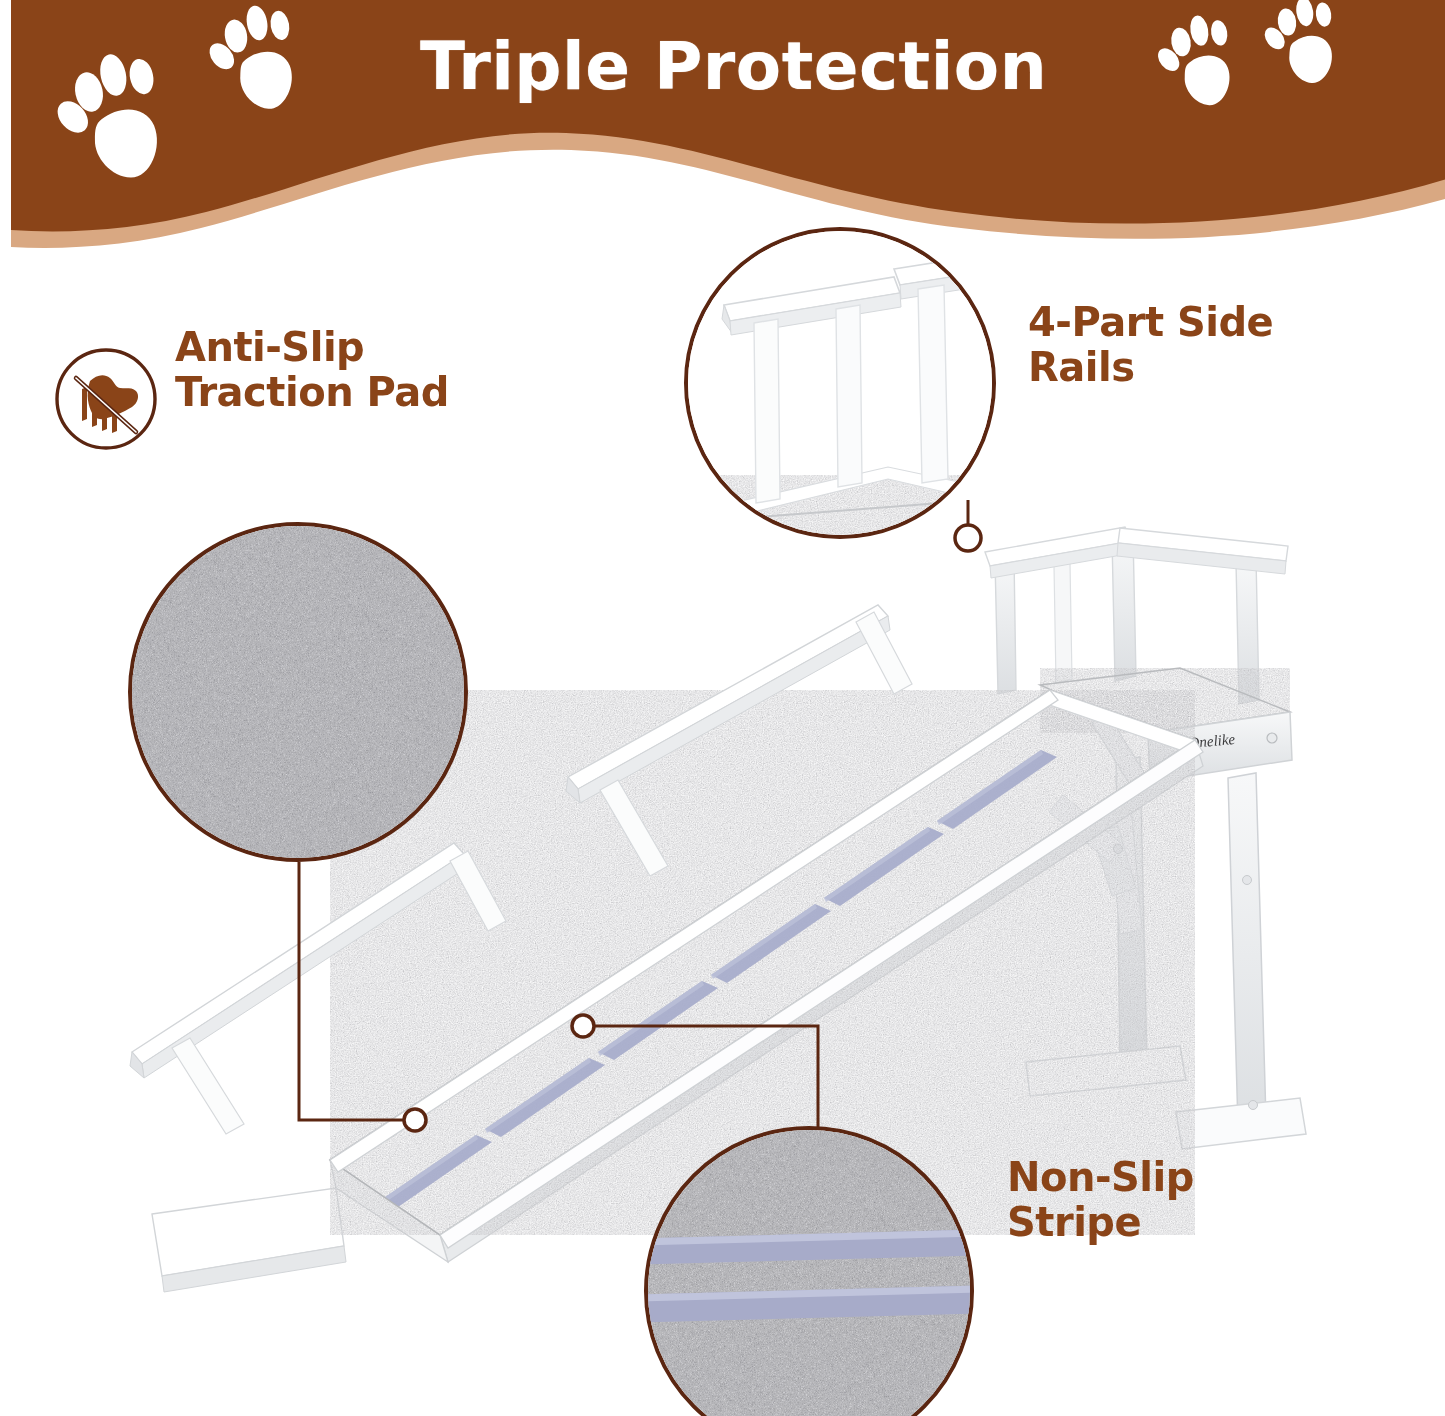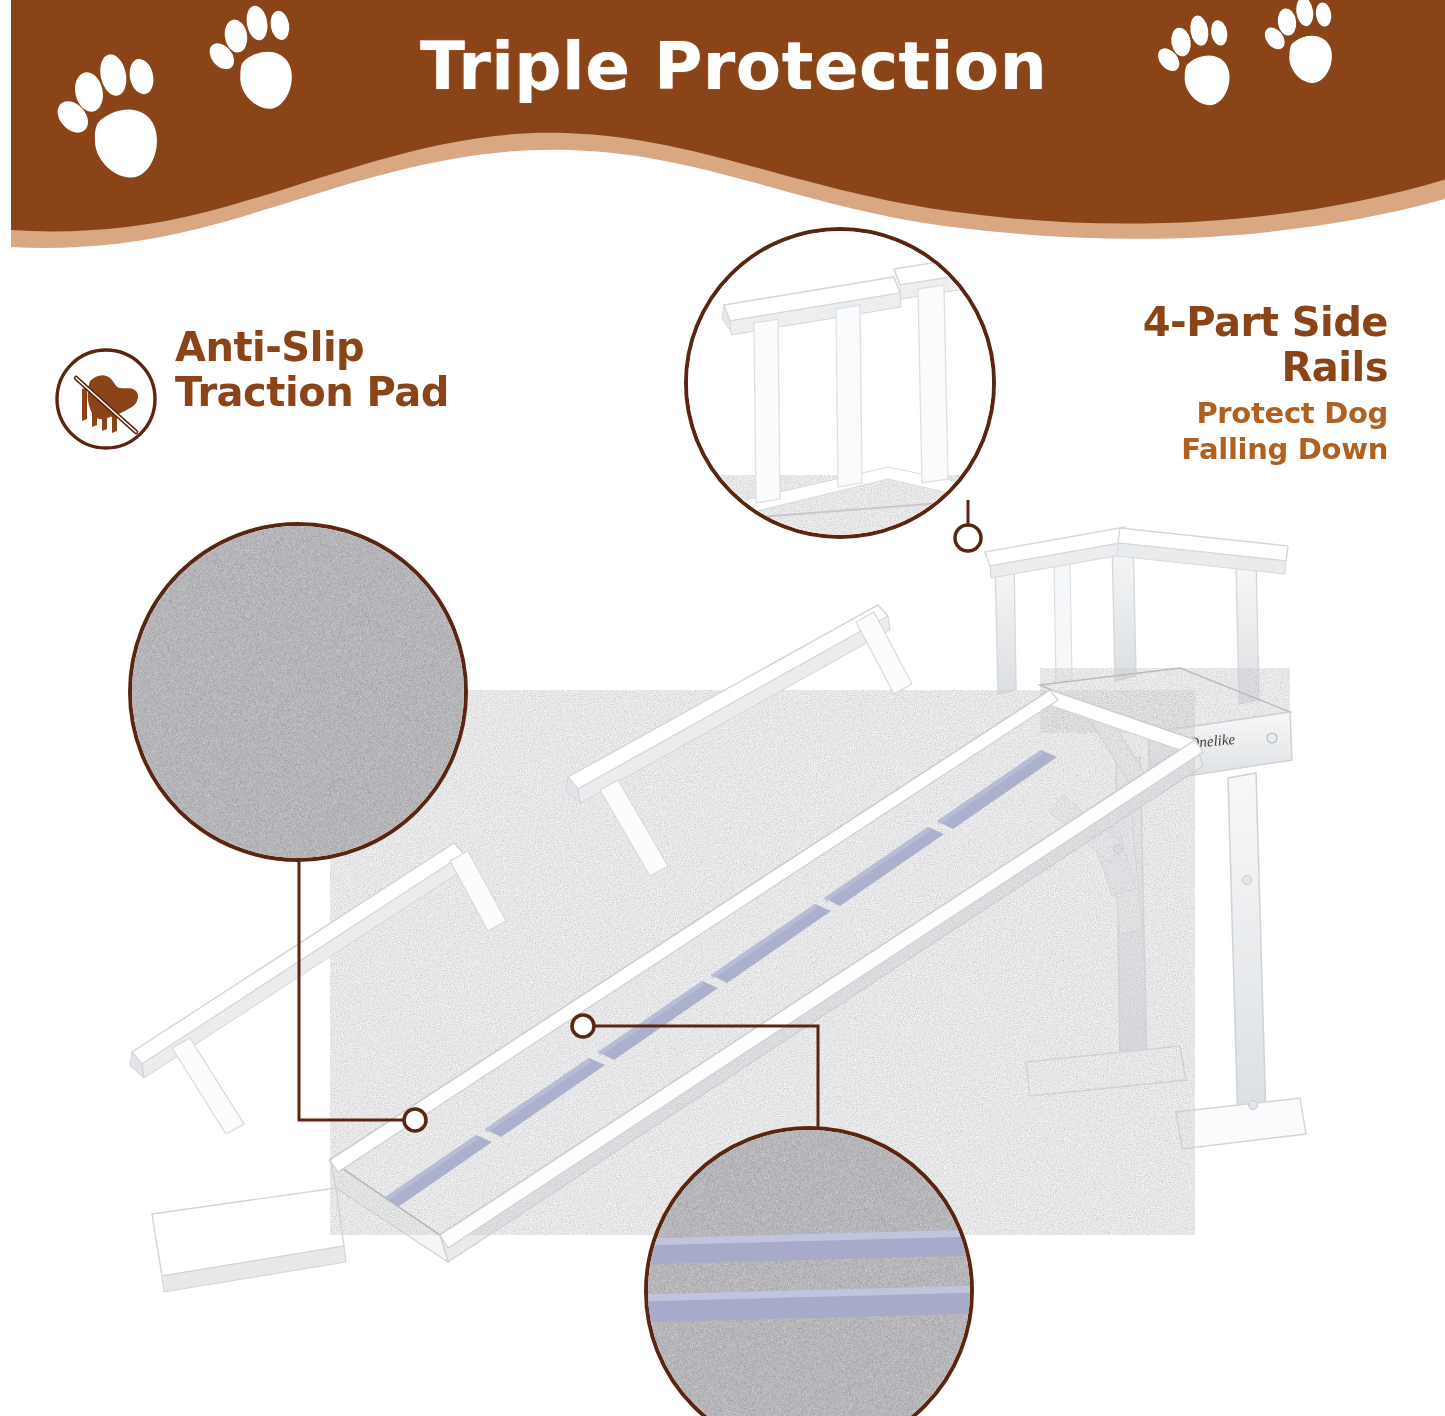--- a/index.html
+++ b/index.html
@@ -43,21 +43,21 @@
     font-weight:bold;
     font-size:29px;
     line-height:1.22;
     margin-top:6px;
     font-family:"DejaVu Sans", sans-serif;
     letter-spacing:-0.3px;
     white-space:pre-line;
   }
 
   #feature-traction{ left:175px; top:325px; width:400px; }
-  #feature-rails{ left:1028px; top:300px; width:360px;text-align:right; }
+  #feature-rails{ left:1028px; top:300px; width:360px; }
   #feature-stripe{ left:1007px; top:1155px; width:380px; }
 
   
   #traction-icon{
     position:absolute; left:52px; top:345px; width:108px; height:108px;
   }
 
   
   .callout-circle{
     position:absolute;
@@ -336,18 +336,18 @@
 </div>
 
 <div class="feature-block" id="feature-traction">
   <div class="feature-title">Anti-Slip
 Traction Pad</div>
 </div>
 
 <div class="feature-block" id="feature-rails">
   <div class="feature-title">4-Part Side
 Rails</div>
-  <div class="feature-sub">Protect Dog
-Falling Down</div>
 </div>
 
 <div class="feature-block" id="feature-stripe">
+  <div class="feature-title">Non-Slip
+Stripe</div>
 </div>
 
 </body></html>

